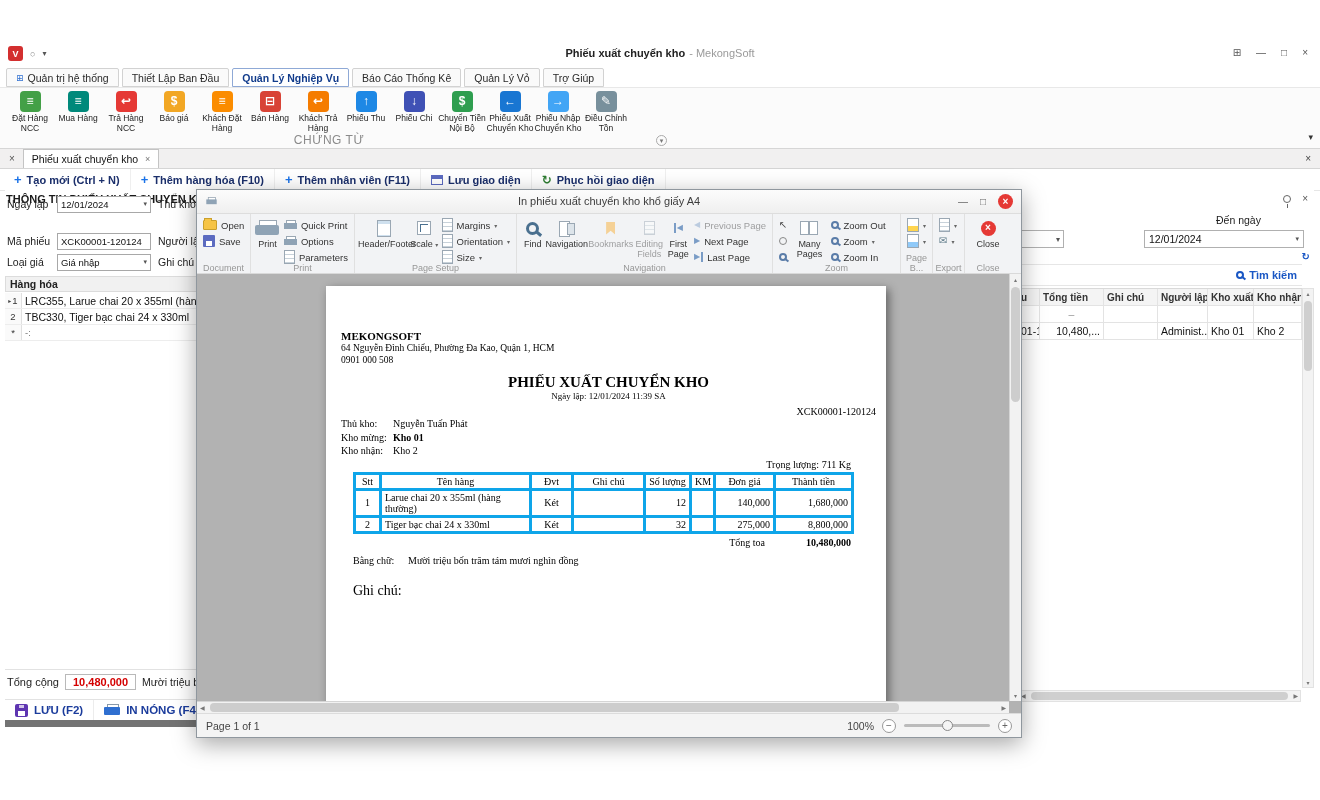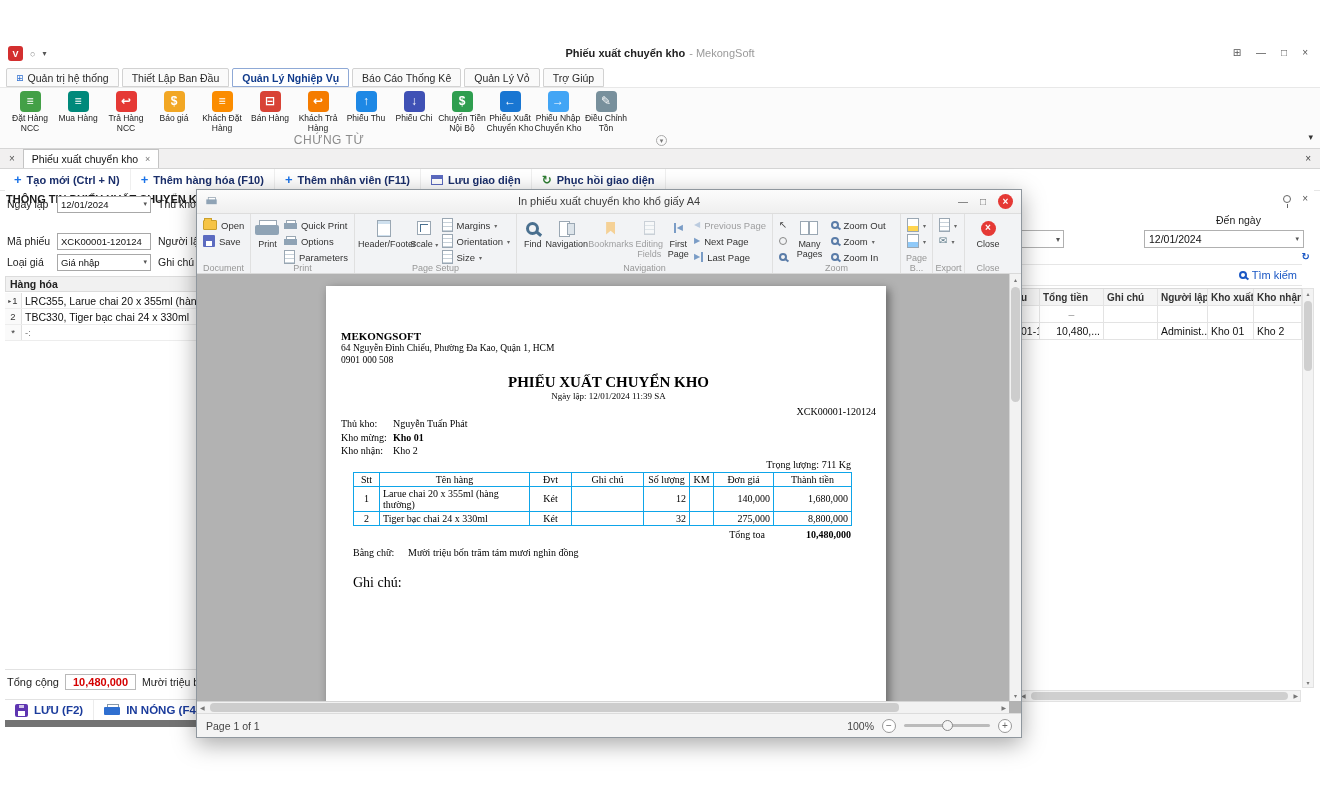--- a/index.html
+++ b/index.html
@@ -83,21 +83,21 @@
   .main-right { position:absolute; left:1018px; top:190px; width:296px; height:512px; background:#fff; }
   .r-top { position:absolute; top:3px; right:6px; display:flex; gap:11px; align-items:center; color:#555; }
   .pin { width:8px; height:8px; border:1px solid #666; border-radius:50%; position:relative; }
   .pin::after { content:""; position:absolute; top:8px; left:3px; width:1px; height:4px; background:#666; }
   .r-top .x { font-size:10px; }
   .r-label { position:absolute; top:24px; left:198px; font-size:10.5px; color:#222; }
   .combo-stub { position:absolute; top:40px; left:0; width:46px; height:18px; border:1px solid #b0b0b0; background:#fff; display:flex; justify-content:flex-end; align-items:center; padding:0 3px; font-size:8px; color:#555; }
   .r-date { position:absolute; top:40px; right:10px; width:160px; height:18px; border:1px solid #b0b0b0; background:#fff; display:flex; align-items:center; justify-content:space-between; padding:0 4px; font-size:10.5px; color:#111; }
   .r-date .caret { font-size:7px; color:#555; }
   .r-refresh { position:absolute; top:61px; right:4px; color:#1a57c4; font-size:10px; font-weight:bold; }
-  .r-search { position:absolute; top:74px; left:0; right:12px; height:22px; border-top:1px solid #e6e6e6; border-bottom:1px solid #e6e6e6; display:flex; align-items:center; justify-content:flex-end; padding-right:5px; gap:5px; color:#1a57c4; font-weight:normal; font-size:11px; }
+  .r-search { position:absolute; top:74px; left:0; right:12px; height:22px; border-top:1px solid #e6e6e6; border-bottom:1px solid #e6e6e6; display:flex; align-items:center; justify-content:flex-end; padding-right:5px; gap:5px; color:#1a57c4; font-weight:bold; font-size:11px; }
   .mag-b { width:8px; height:8px; border:2px solid #1a57c4; border-radius:50%; position:relative; }
   .mag-b::after { content:""; position:absolute; width:5px; height:2px; background:#1a57c4; right:-4px; bottom:-2px; transform:rotate(40deg); }
   .rg { position:absolute; top:98px; left:0; right:12px; border-top:1px solid #d9d9d9; }
   .rg-row { display:flex; height:17px; border-bottom:1px solid #e3e3e3; }
   .rgc { border-right:1px solid #e3e3e3; padding:0 3px; display:flex; align-items:center; font-size:10.5px; color:#111; white-space:nowrap; overflow:hidden; }
   .rg-h .rgc { background:#f4f4f4; font-weight:bold; font-size:10px; color:#333; }
   .rgc.num { justify-content:flex-end; }
   .rgc.ctr { justify-content:center; color:#999; }
   .w0{width:22px}.w1{width:64px}.w2{width:54px}.w3{width:50px}.w4{width:46px}.w5{width:48px}
   .r-vsb { position:absolute; top:98px; right:0; bottom:14px; width:12px; background:#f3f3f3; border:1px solid #e2e2e2; }
@@ -172,21 +172,21 @@
   .pv-co { font-size:11px; font-weight:bold; }
   .pv-addr, .pv-phone { font-size:9.5px; line-height:12px; }
   .pv-title { text-align:center; font-size:15px; font-weight:bold; margin-top:8px; }
   .pv-date { text-align:center; font-size:9px; margin-top:0; }
   .pv-code { text-align:right; font-size:10px; margin-top:5px; }
   .pv-kv { font-size:10px; line-height:13.5px; }
   .pv-kv .lbl { display:inline-block; min-width:52px; }
   .pv-kv .b { font-weight:bold; }
   .pv-weight { text-align:right; font-size:10px; margin-right:25px; margin-top:1px; }
   table.pv-t { border-collapse:collapse; margin:2px 25px 0 12px; width:498px; font-size:10px; table-layout:fixed; }
-  .pv-t th, .pv-t td { border:1px solid #0ea5e9; padding:1px 3px; font-weight:normal;margin-left:16px; }
+  .pv-t th, .pv-t td { border:3px solid #0ea5e9; padding:1px 3px; font-weight:normal;margin-left:16px; }
   .pv-t th { text-align:center; height:14px; }
   .pv-t td.ctr { text-align:center; }
   .pv-t td.num { text-align:right; }
   .pv-total { display:flex; justify-content:flex-end; align-items:center; margin:3px 25px 0 0; font-size:10px; }
   .pv-total .v { width:86px; text-align:right; font-weight:bold; }
   .pv-words { font-size:10px; margin:7px 0 0 12px; }
   .pv-words .lbl { display:inline-block; min-width:55px; }
   .pv-note { font-size:14px; margin:17px 0 0 12px; }
   .pv-sign { width:170px; margin:10px 48px 0 auto; text-align:center; font-size:10px; }
   .pv-sign .hint { font-style:italic; font-size:9.5px; }

